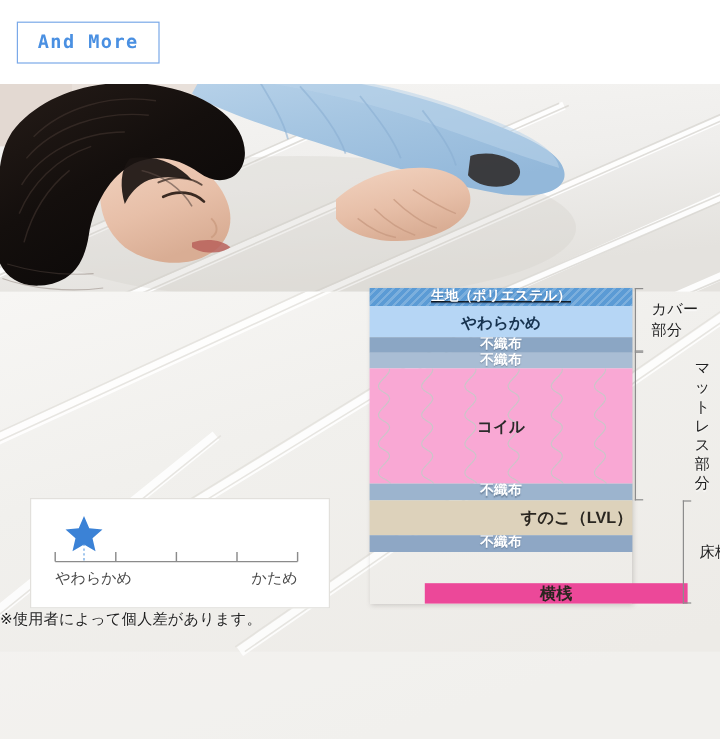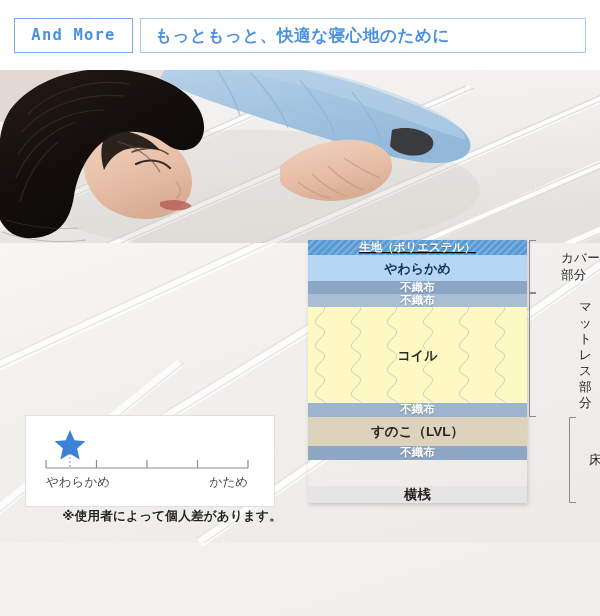--- a/index.html
+++ b/index.html
@@ -112,23 +112,23 @@
   .firmness-svg { display: block; width: 250px; height: 92px; }
   .fm-tickline { stroke: #8b8b8b; stroke-width: 1.2; }
   .fm-tick { stroke: #8b8b8b; stroke-width: 1.2; }
   .fm-dots { stroke: #7fb2e8; stroke-width: 1.2; stroke-dasharray: 2 2; }
   .fm-star { fill: #3b82d6; }
   .fm-label { font-family: "Liberation Sans","DejaVu Sans",sans-serif; font-size: 12.5px; fill: #4a4a4a; }
 
   #firmness-note {
     position: absolute;
     left: 0; top: 508px; width: 282px;
-    text-align: right;
+    text-align: left;
     font-size: 12.6px;
-    font-weight: bold;
+    font-weight: normal;
     color: #1f1f1f;
     letter-spacing: 0.2px;
     z-index: 22;
     text-shadow: 0 1px 1px rgba(255,255,255,.75);
   }
 
   
   #diagram {
     position: absolute;
     left: 308px; top: 240px;
@@ -163,52 +163,52 @@
   .l-urethane .layer-label { color: #17334f; font-size: 13px; font-weight: bold; }
 
   .l-nonwoven-a { background: #8ba6c4; }
   .l-nonwoven-a .layer-label { color: #ffffff; font-size: 11.5px; font-weight: bold;
         text-shadow: 0 1px 1px rgba(60,80,105,.45); }
 
   .l-nonwoven-b { background: #a9bdd4; }
   .l-nonwoven-b .layer-label { color: #ffffff; font-size: 11.5px; font-weight: bold;
         text-shadow: 0 1px 1px rgba(60,80,105,.45); }
 
-  .l-coil { background: #fef9c3; }
+  .l-coil { background: #f9a8d4; }
   .l-coil .layer-label { color: #2a2a2a; font-size: 13px; font-weight: bold; z-index: 3; }
   .coil-svg { position: absolute; left:0; top:0; width: 219px; height: 100%; }
 
   .l-nonwoven-c { background: #9cb4ce; }
   .l-nonwoven-c .layer-label { color: #ffffff; font-size: 11.5px; font-weight: bold;
         text-shadow: 0 1px 1px rgba(60,80,105,.45); }
 
   .l-sunoko { background: #ddd2bb; }
   .l-sunoko .layer-label { color: #2a2620; font-size: 13.5px; font-weight: bold; }
 
   .l-nonwoven-d { background: #8ea7c5; }
   .l-nonwoven-d .layer-label { color: #ffffff; font-size: 11.5px; font-weight: bold;
         text-shadow: 0 1px 1px rgba(60,80,105,.45); }
 
   .l-sideframe { background: #d6c8ae; }
   .l-sideframe .layer-label { color: #2a2620; font-size: 13.5px; font-weight: bold; }
 
-  .l-yokogi { background: #e5e5e5; }
+  .l-yokogi { background: #ec4899; margin-left: 46px; }
   .l-yokogi .layer-label { color: #2a2620; font-size: 13.5px; font-weight: bold; }
 
   
   #groups {
     position: absolute;
     left: 529px; top: 238px;
     width: 71px; height: 268px;
     z-index: 26;
   }
   .group {
     position: absolute;
     left: 0; width: 71px;
-    display: flex; align-items: center; justify-content: space-between;
+    display: flex; align-items: center;
   }
   .group-bracket {
     position: relative;
     width: 7px; height: 100%;
     border: 1px solid #8c8c8c;
     border-right: none;
     flex: 0 0 7px;
   }
   .group-label {
     padding-left: 7px;
@@ -220,23 +220,20 @@
   }
 </style>
 </head>
 <body>
 
 <div id="page">
 
   <div id="header">
     <div id="andmore-box">
       <span id="andmore-label">And More</span>
-    </div>
-    <div id="header-title-box">
-      <span id="header-title">もっともっと、快適な寝心地のために</span>
     </div>
   </div>
 
   <div id="photo">
     <svg class="photo-svg" viewBox="0 0 600 175" preserveAspectRatio="none">
       <defs>
         <linearGradient id="mattGrad" x1="0" y1="0" x2="0.35" y2="1">
           <stop offset="0%" stop-color="#f6f5f3"></stop>
           <stop offset="55%" stop-color="#efeeec"></stop>
           <stop offset="100%" stop-color="#e4e2de"></stop>
@@ -433,21 +430,21 @@
           <path d="M228,-4 C244,4 212,12 228,20 C244,28 212,36 228,44 C244,52 212,60 228,68"></path>
         </g>
       </svg>
       <span class="layer-label">コイル</span>
     </div>
 
     <div class="layer l-nonwoven-c" style="top:163px;height:14px;">
       <span class="layer-label">不織布</span>
     </div>
 
-    <div class="layer l-sunoko" style="top:177px;height:29px;">
+    <div class="layer l-sunoko" style="top:177px;height:29px;justify-content:flex-end;">
       <span class="layer-label">すのこ（LVL）</span>
     </div>
 
     <div class="layer l-nonwoven-d" style="top:206px;height:14px;">
       <span class="layer-label">不織布</span>
     </div>
 
 
     <div class="layer l-yokogi" style="top:246px;height:17px;">
       <span class="layer-label">横桟</span>

